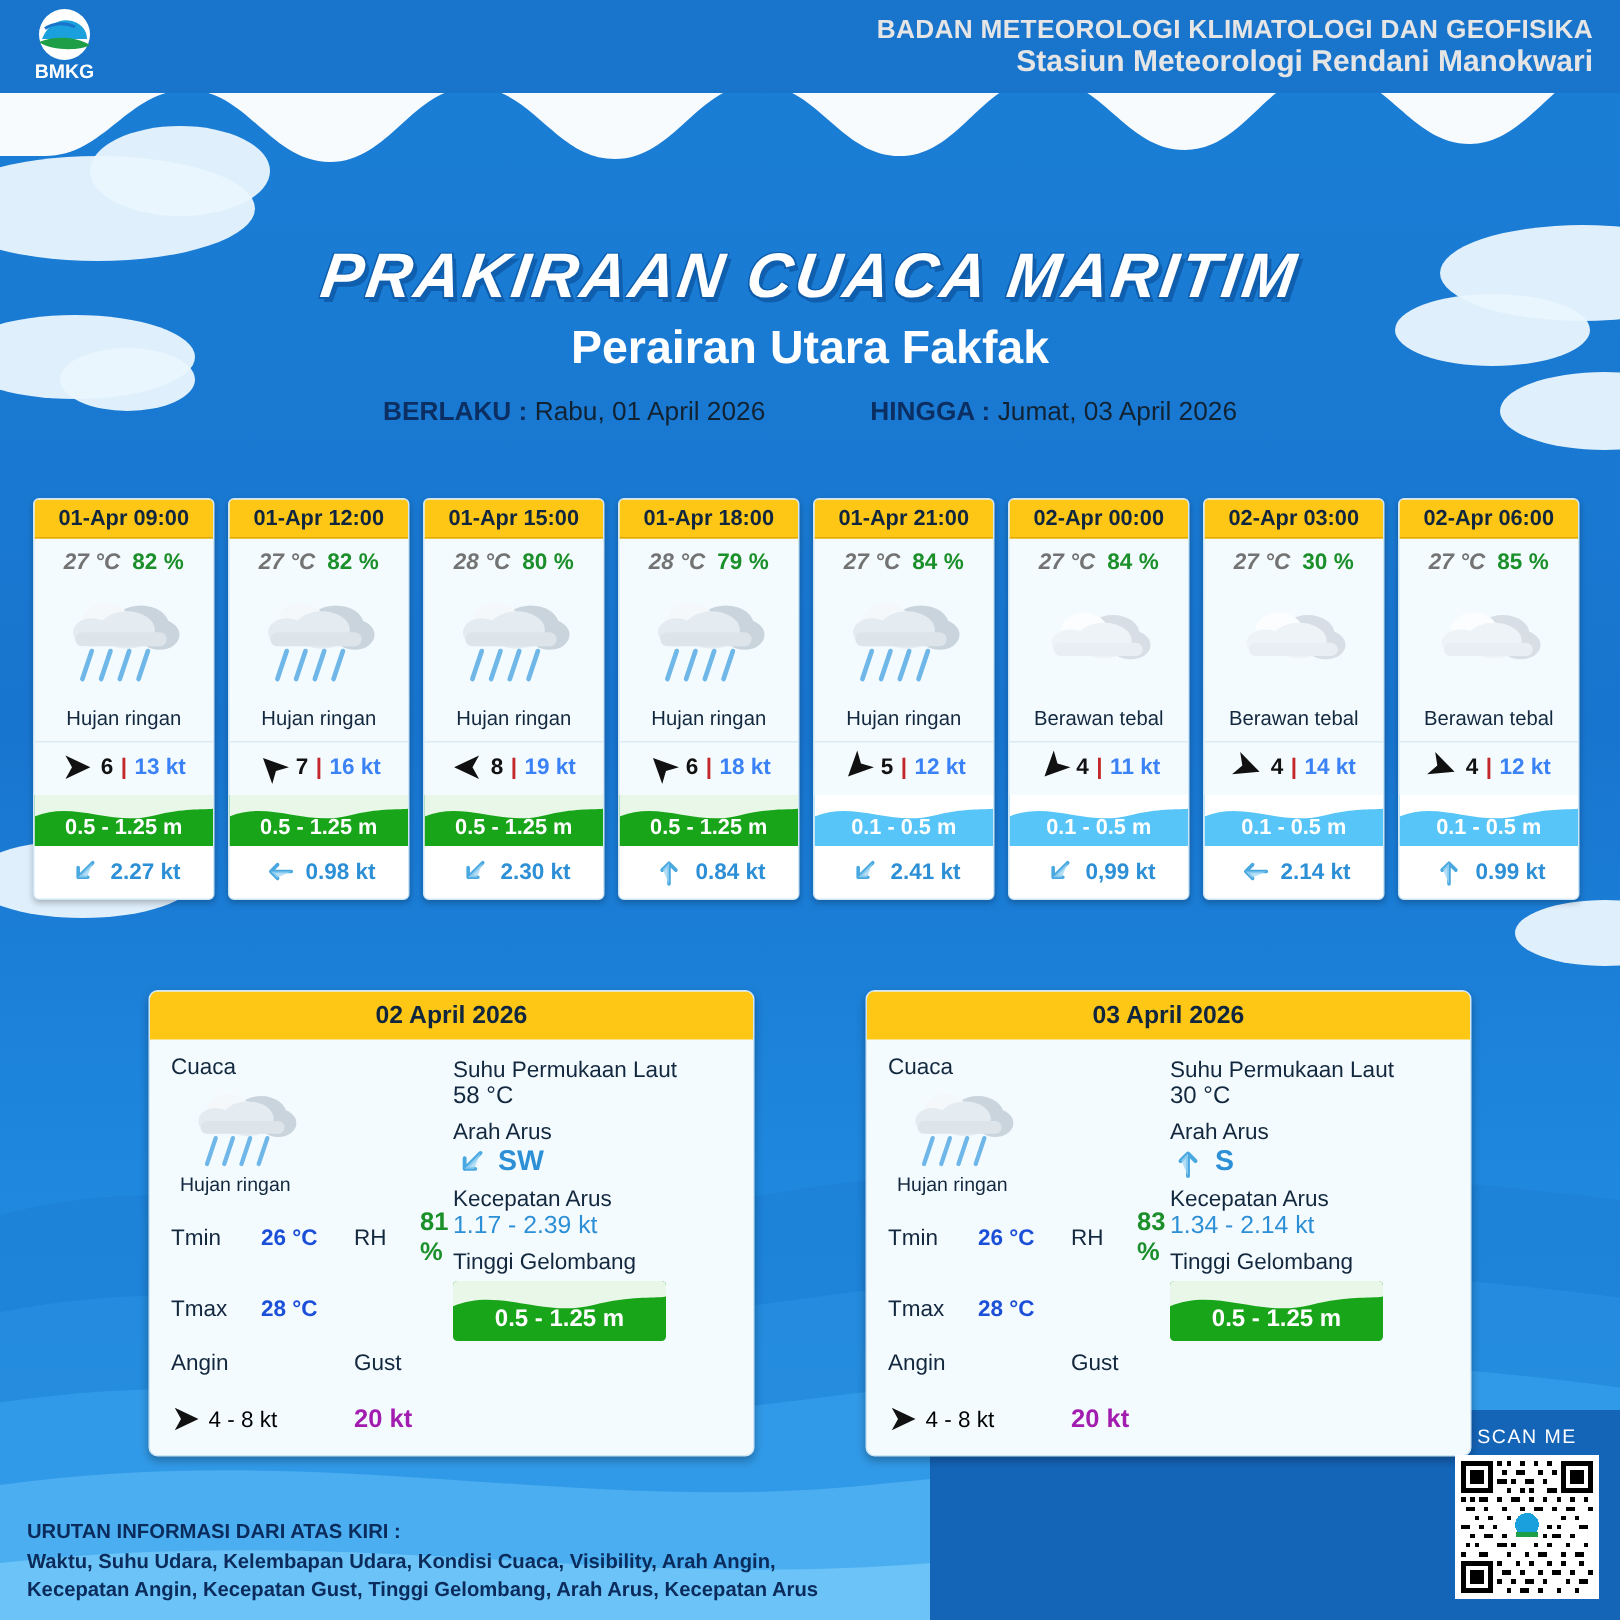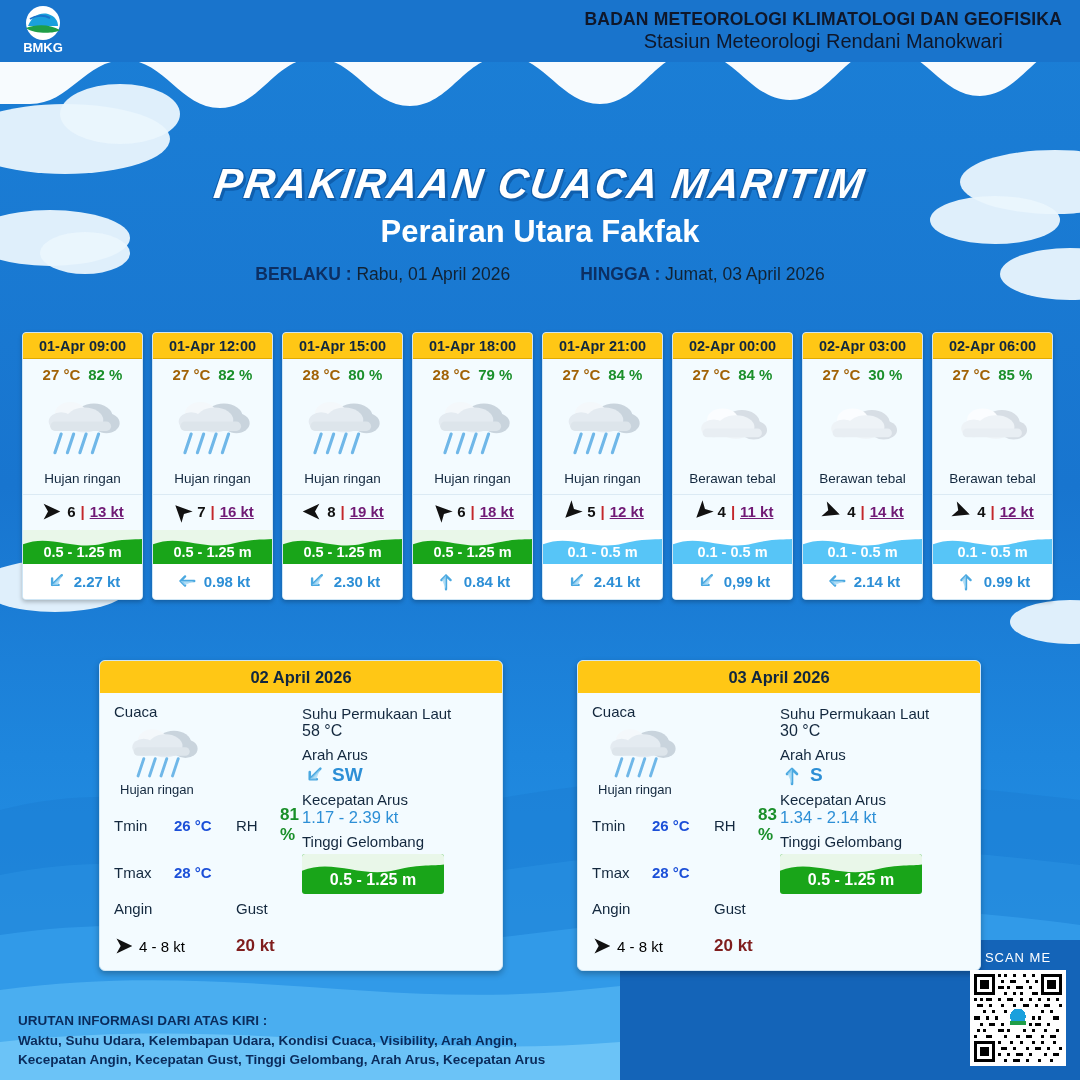--- a/index.html
+++ b/index.html
@@ -24,23 +24,23 @@
   
   .header {
     position:absolute; top:0; left:0; width:1080px; height:62px;
     background:#1974cc;
     display:flex; align-items:center; justify-content:space-between;
     padding:0 18px 0 10px;
     z-index:6;
   }
   .logo-wrap { display:flex; align-items:flex-end; gap:6px; }
   .logo { width:66px; height:54px; position:relative; }
-  .hdr-txt { text-align:right; color:#0f172a; line-height:1.15; }
+  .hdr-txt { text-align:right; color:#e5e5e5; line-height:1.15; }
   .hdr-l1 { font-size:17.5px; font-weight:bold; letter-spacing:.2px; }
-  .hdr-l2 { font-size:20px; font-weight:normal;text-align:center; }
+  .hdr-l2 { font-size:20px; font-weight:bold; }
 
   
   .title-block { position:absolute; top:160px; left:0; width:1080px; text-align:center; z-index:5; }
   .title-main {
     font-size:42px; font-weight:bold; color:#fff; letter-spacing:2px;
     font-style:italic;
     text-shadow: 3px 3px 0 #0f5fae, -1px -1px 0 #0f5fae, 1px -1px 0 #0f5fae, -1px 1px 0 #0f5fae;
     transform: skewX(-8deg);
   }
   .title-sub { margin-top:6px; font-size:31px; font-weight:bold; color:#fff; }
@@ -57,32 +57,32 @@
     width:121px; background:#f3fbff; border-radius:4px;
     box-shadow:0 2px 4px rgba(0,0,0,.25);
     display:flex; flex-direction:column; overflow:hidden;
     border:1px solid #cfe6f5;
   }
   .card-time {
     background:#ffc715; color:#10263f; font-weight:bold; font-size:14.5px;
     text-align:center; padding:5px 0 4px; border-bottom:1px solid #e0a900;
   }
   .card-tr { display:flex; justify-content:center; gap:8px; padding:7px 0 2px; font-size:15px; font-weight:bold; }
-  .temp { color:#a16207; }
+  .temp { color:#737373;font-style:italic; }
   .rh { color:#1a8f2a; }
   .card-icon { height:84px; display:flex; align-items:center; justify-content:center; }
   .card-cond { text-align:center; font-size:13.5px; color:#13283e; padding:2px 0 8px; }
   .card-wind {
     display:flex; align-items:center; justify-content:center; gap:5px;
     font-size:15px; font-weight:bold; padding:6px 0 8px;
     border-top:1px solid #dbeaf4;
   }
   .wdir { font-size:15px; color:#111; }
   .wsep { color:#c3272b; }
-  .wspd { color:#701a75;text-decoration:underline; }
+  .wspd { color:#3b82f6; }
   .card-wave {
     font-size:14.5px; font-weight:bold; color:#fff; text-align:center;
     height:34px; display:flex; align-items:flex-end; justify-content:center; padding-bottom:4px;
     position:relative; overflow:hidden;
   }
   .wave-green { background:#19a519; }
   .wave-blue { background:#57c5f7; }
   .card-wave svg { position:absolute; top:0; left:0; }
   .card-wave span { position:relative; z-index:2; }
   .card-cur {
@@ -98,21 +98,21 @@
   .daily-body { display:flex; padding:10px 14px 14px; gap:6px; }
   .dcol-l { width:182px; }
   .dcol-r { flex:1; }
   .d-label { font-size:15px; color:#13283e; }
   .d-icon { height:64px; display:flex; align-items:center; justify-content:flex-start; padding-left:14px; }
   .d-cond { font-size:13px; color:#13283e; padding-left:6px; margin-top:-2px; }
   .d-grid { margin-top:8px; display:grid; grid-template-columns:60px 62px 44px auto; row-gap:19px; align-items:center; font-size:15px; }
   .d-key { color:#13283e; }
   .d-val-blue { color:#1b4fd8; font-weight:bold; }
   .d-val-green { color:#1a8f2a; font-weight:bold; font-size:17px; }
-  .d-val-red { color:#7f1d1d; font-weight:bold; font-size:17px; }
+  .d-val-red { color:#a21caf; font-weight:bold; font-size:17px; }
   .d-wind { display:flex; align-items:center; gap:5px; font-size:15px; }
   .d-r-key { font-size:15px; color:#13283e; margin-top:2px; }
   .d-r-val { font-size:16px; color:#13283e; margin-bottom:6px; }
   .d-arus { display:flex; align-items:center; gap:6px; font-size:19px; color:#2d8fd6; font-weight:bold; margin-bottom:4px;}
   .d-kec { font-size:16.5px; color:#2d8fd6; margin-bottom:6px; }
   .d-gel {
     margin-top:4px; width:142px; height:40px; background:#19a519; border-radius:3px;
     position:relative; overflow:hidden;
     display:flex; align-items:flex-end; justify-content:center; padding-bottom:5px;
   }

